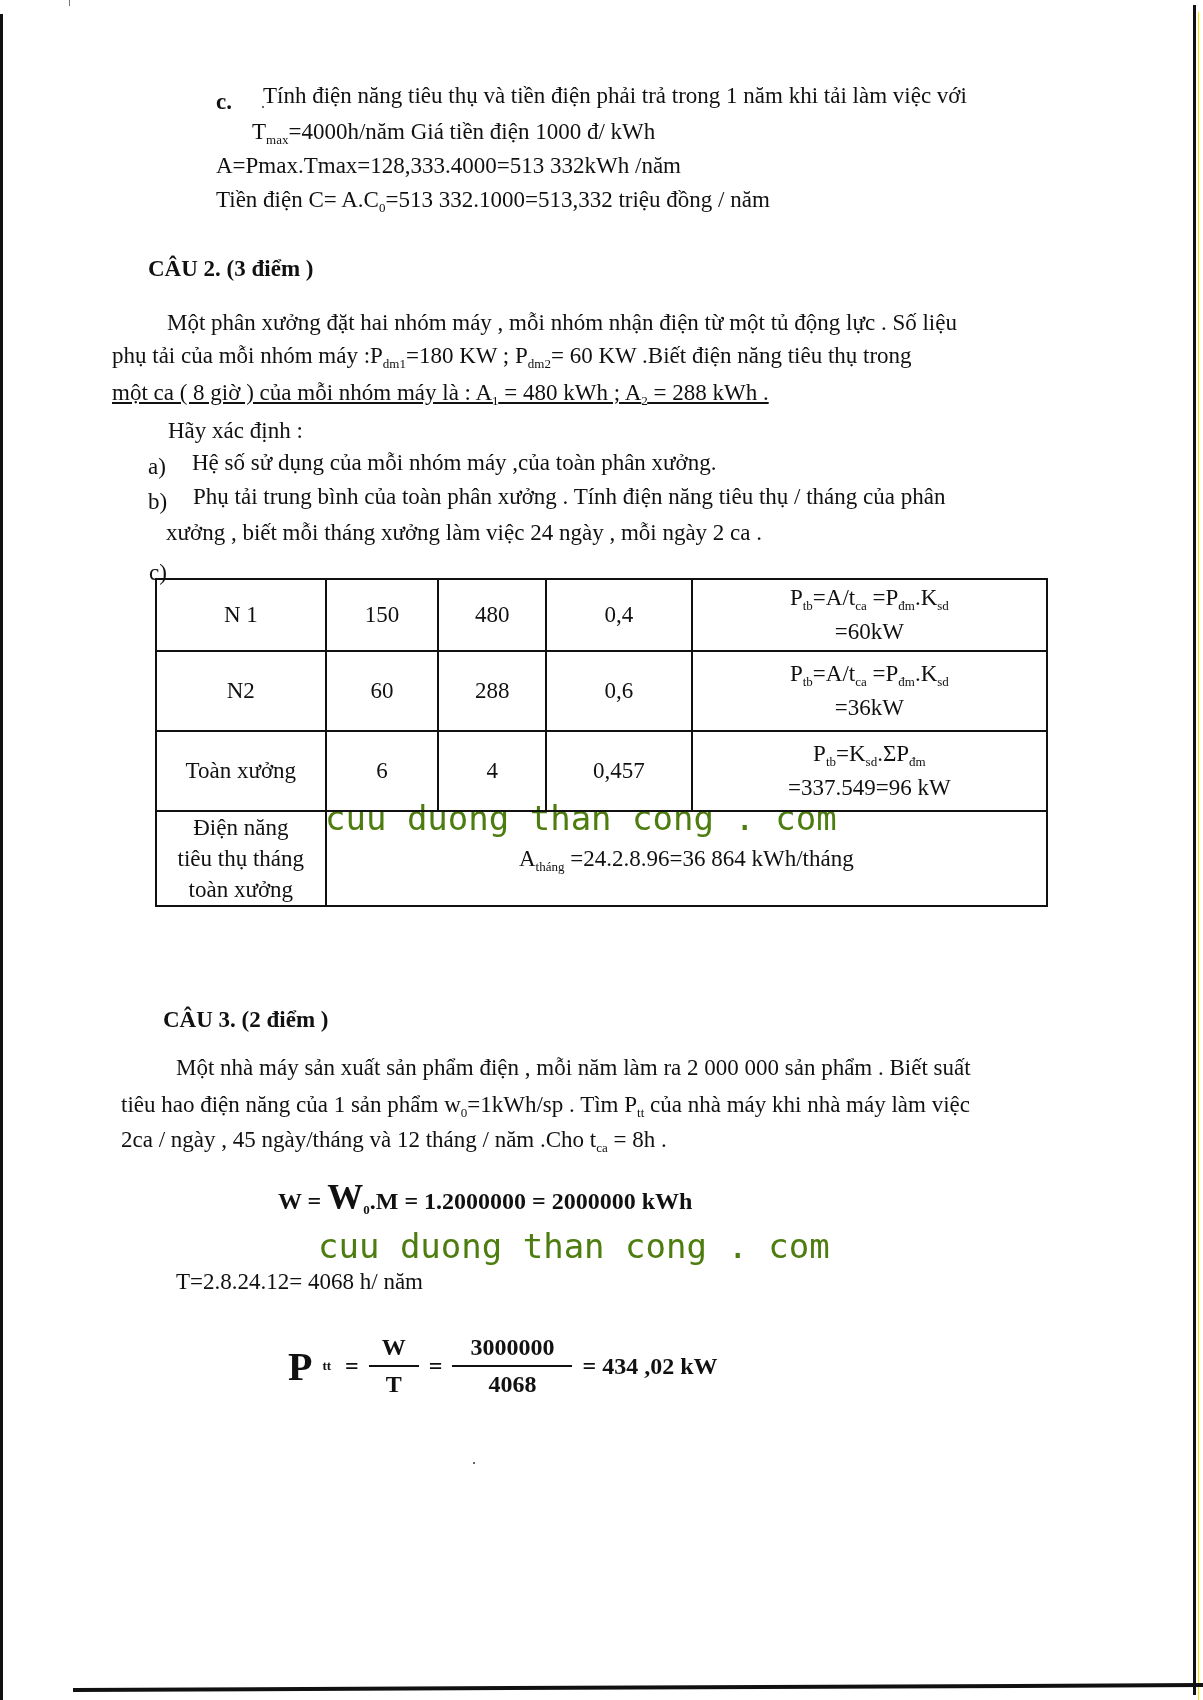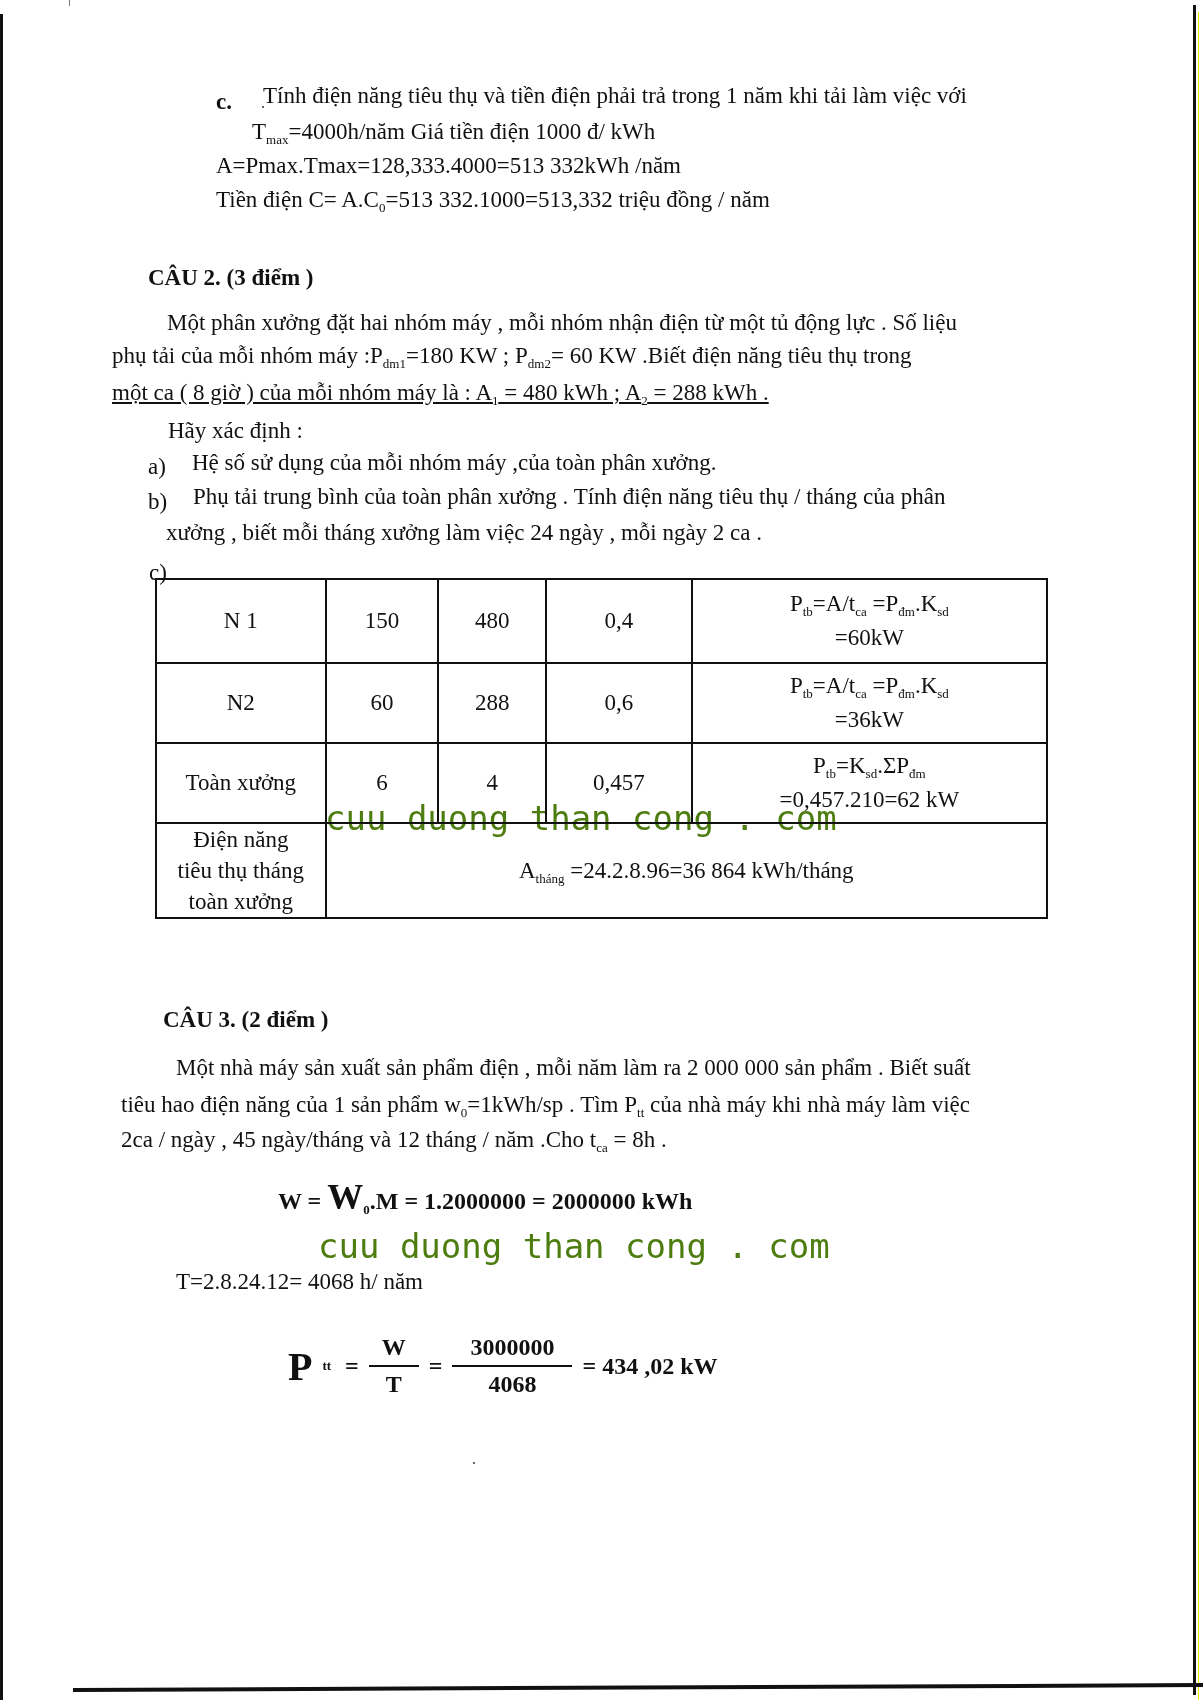--- a/index.html
+++ b/index.html
@@ -38,21 +38,21 @@
 
 <section>
   <div class="abs t bold" style="left:216px;top:90px;">c.</div>
   <div class="abs t" style="left:263px;top:84px;">Tính điện  năng tiêu thụ và tiền điện phải trả trong 1 năm khi tải làm việc với</div>
   <div class="abs t" style="left:252px;top:120px;"><span>T</span><sub>max</sub><span>=4000h/năm  Giá tiền điện 1000 đ/ kWh</span></div>
   <div class="abs t" style="left:216px;top:154px;">A=Pmax.Tmax=128,333.4000=513 332kWh /năm</div>
   <div class="abs t" style="left:216px;top:188px;"><span>Tiền điện C= A.C</span><sub>0</sub><span>=513 332.1000=513,332 triệu đồng / năm</span></div>
 </section>
 
 <section>
-  <div class="abs t bold" style="left:148px;top:266px;text-align:right;">CÂU 2. (3 điểm )</div>
+  <div class="abs t bold" style="left:148px;top:257px;text-align:right;">CÂU 2. (3 điểm )</div>
   <div class="abs t" style="left:167px;top:311px;">Một phân xưởng đặt hai nhóm máy , mỗi nhóm nhận điện từ một tủ động lực . Số liệu</div>
   <div class="abs t" style="left:112px;top:344px;"><span>phụ tải của mỗi nhóm máy :P</span><sub>dm1</sub><span>=180 KW   ; P</span><sub>dm2</sub><span>= 60 KW .Biết điện năng tiêu thụ trong</span></div>
   <div class="abs t" style="left:112px;top:381px;text-decoration:underline;"><span>một ca ( 8 giờ ) của  mỗi nhóm máy là  : A</span><sub>1</sub><span> = 480 kWh  ; A</span><sub>2</sub><span> = 288 kWh .</span></div>
   <div class="abs t" style="left:168px;top:419px;">Hãy xác định :</div>
   <div class="abs t" style="left:148px;top:455px;">a)</div>
   <div class="abs t" style="left:192px;top:451px;">Hệ số sử dụng của mỗi nhóm máy ,của toàn phân xưởng.</div>
   <div class="abs t" style="left:148px;top:490px;">b)</div>
   <div class="abs t" style="left:193px;top:485px;">Phụ tải trung bình của toàn phân xưởng . Tính điện năng tiêu thụ / tháng của phân</div>
   <div class="abs t" style="left:166px;top:521px;">xưởng , biết mỗi tháng xưởng làm việc 24 ngày , mỗi  ngày 2 ca .</div>
   <div class="abs t" style="left:149px;top:561px;">c)</div>
@@ -60,21 +60,21 @@
 
 <table class="grid">
   <colgroup>
     <col style="width:170px">
       <col style="width:113px">
       <col style="width:108px">
       <col style="width:146px">
       <col style="width:356px">
   </colgroup>
   <tbody>
-  <tr style="height:84px;">
+  <tr style="height:72px;">
     <td>N 1</td>
     <td>150</td>
     <td>480</td>
     <td>0,4</td>
     <td>
       <div><span>P</span><sub>tb</sub><span>=A/t</span><sub>ca</sub><span> =P</span><sub>đm</sub><span>.K</span><sub>sd</sub></div>
       <div style="margin-top:8px;">=60kW</div>
     </td>
   </tr>
   <tr style="height:80px;">
@@ -87,21 +87,21 @@
       <div style="margin-top:8px;">=36kW</div>
     </td>
   </tr>
   <tr style="height:80px;">
     <td>Toàn xưởng</td>
     <td>6</td>
     <td>4</td>
     <td>0,457</td>
     <td>
       <div><span>P</span><sub>tb</sub><span>=K</span><sub>sd</sub><span>.ΣP</span><sub>đm</sub></div>
-      <div style="margin-top:8px;">=0,457.210=62 kW</div>
+      <div style="margin-top:8px;">=337.549=96 kW</div>
     </td>
   </tr>
   <tr style="height:76px;">
     <td style="line-height:1.35;">
       <div>Điện năng</div>
       <div>tiêu thụ tháng</div>
       <div>toàn xưởng</div>
     </td>
     <td colspan="4"><span>A</span><sub>tháng</sub><span> =24.2.8.96=36 864 kWh/tháng</span></td>
   </tr>

